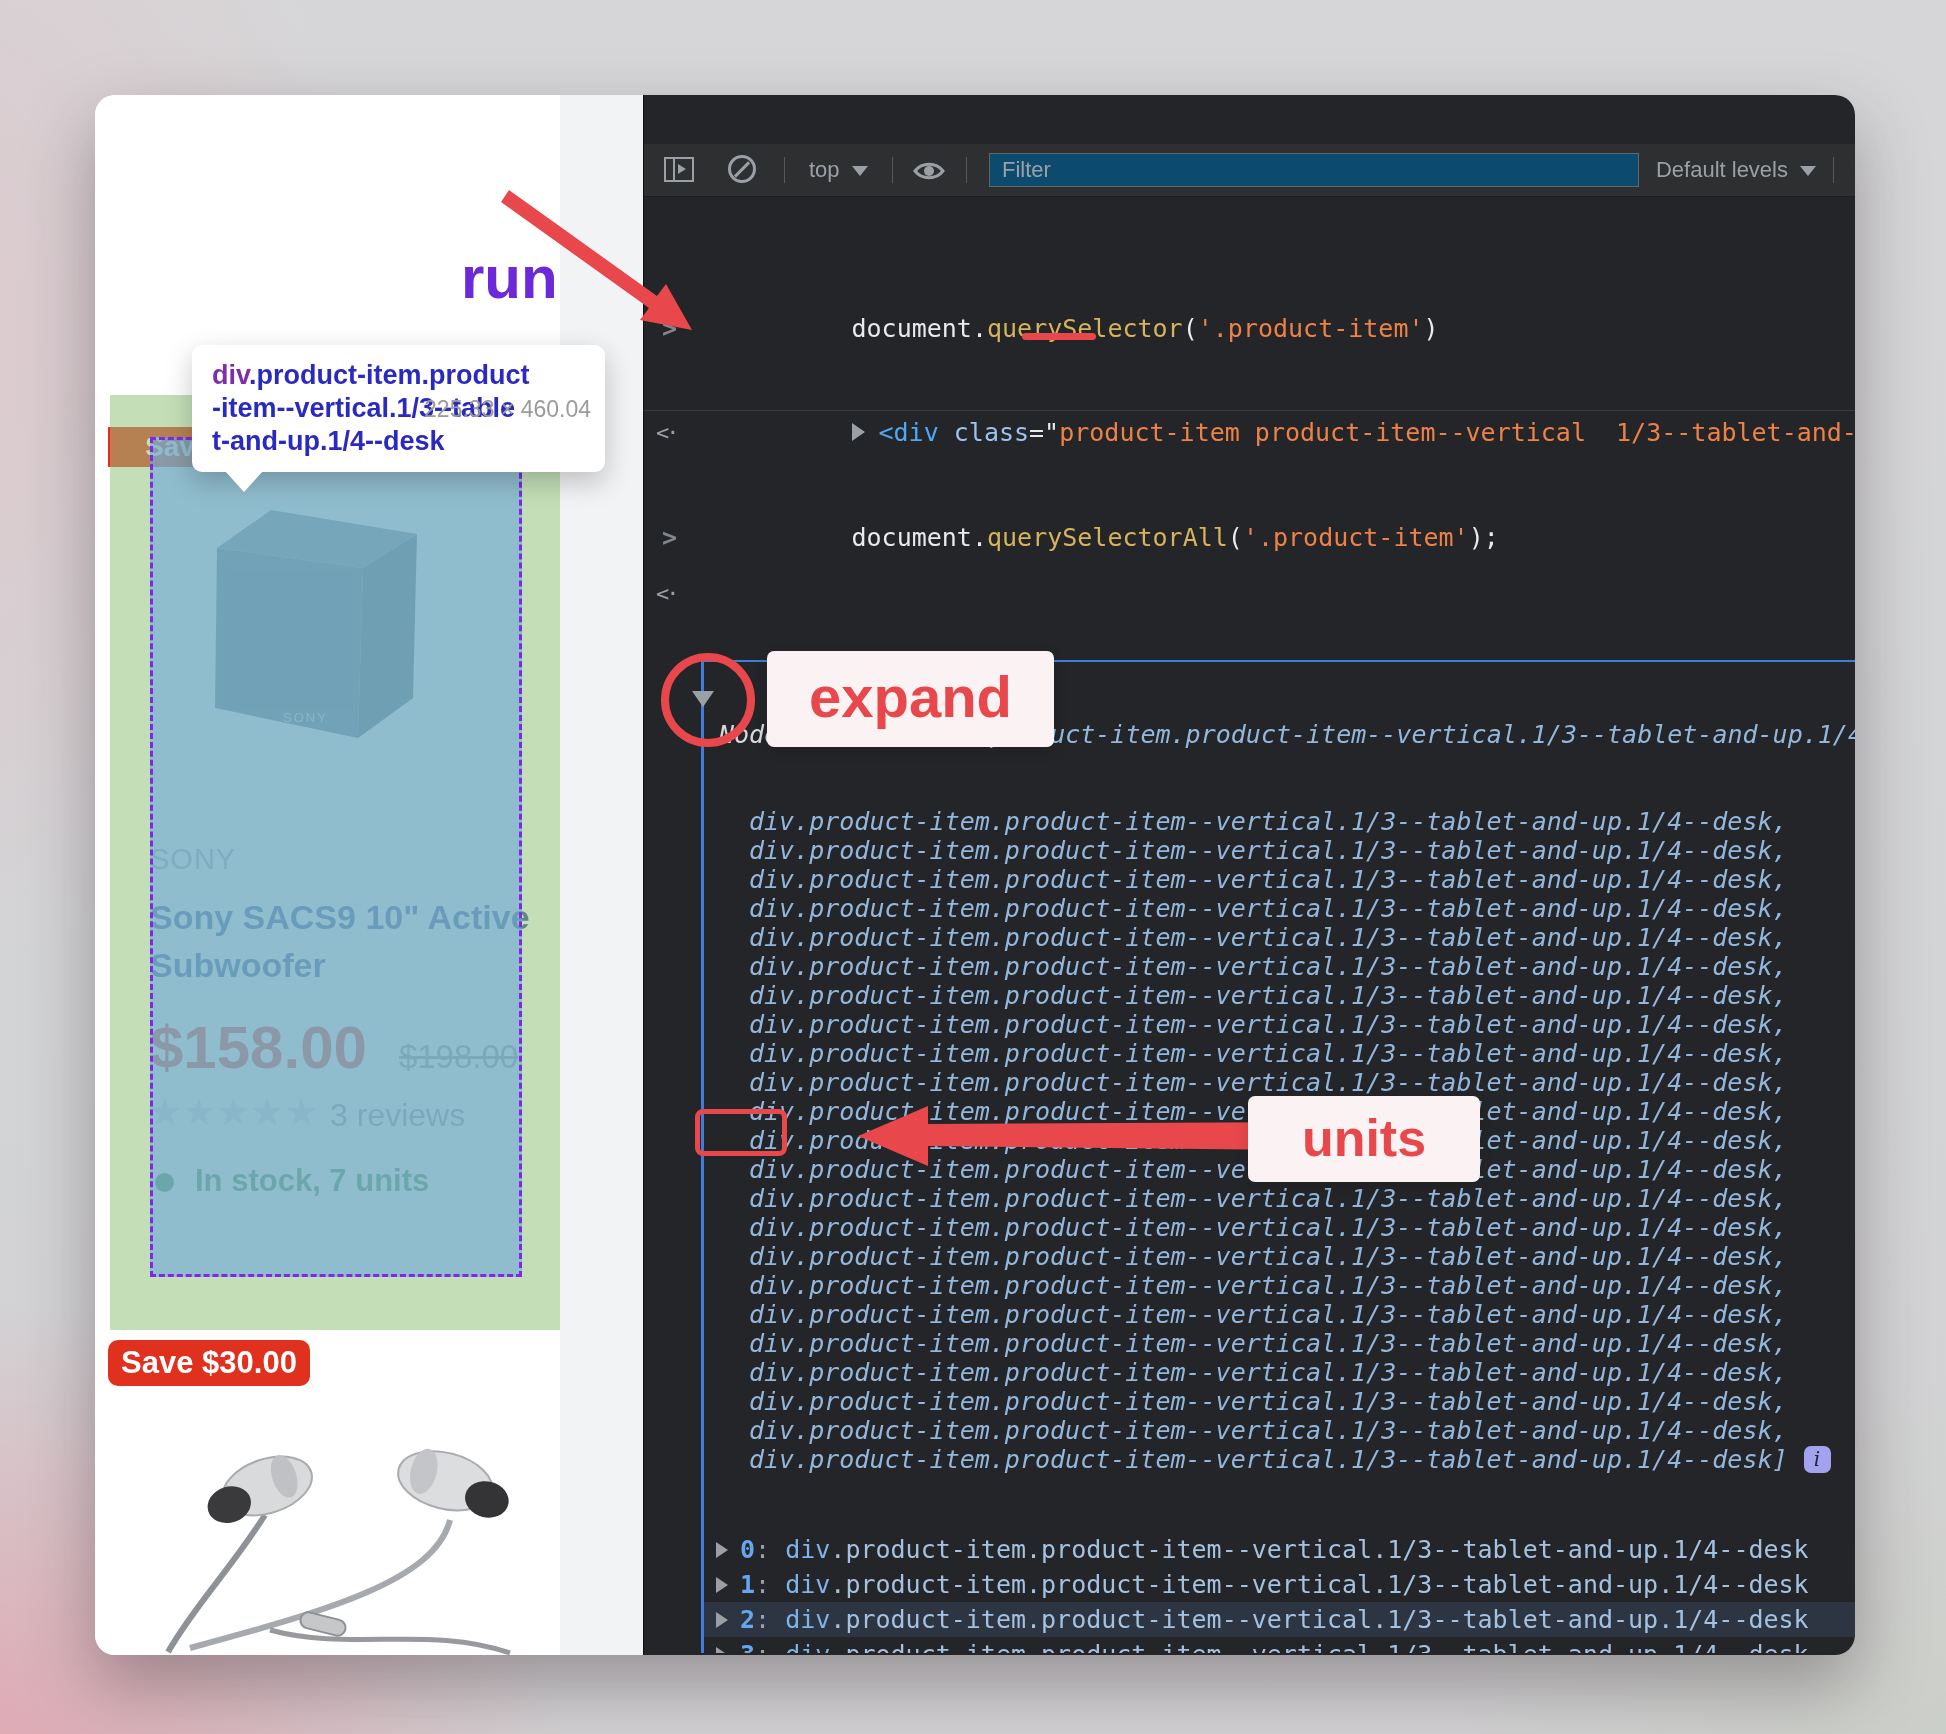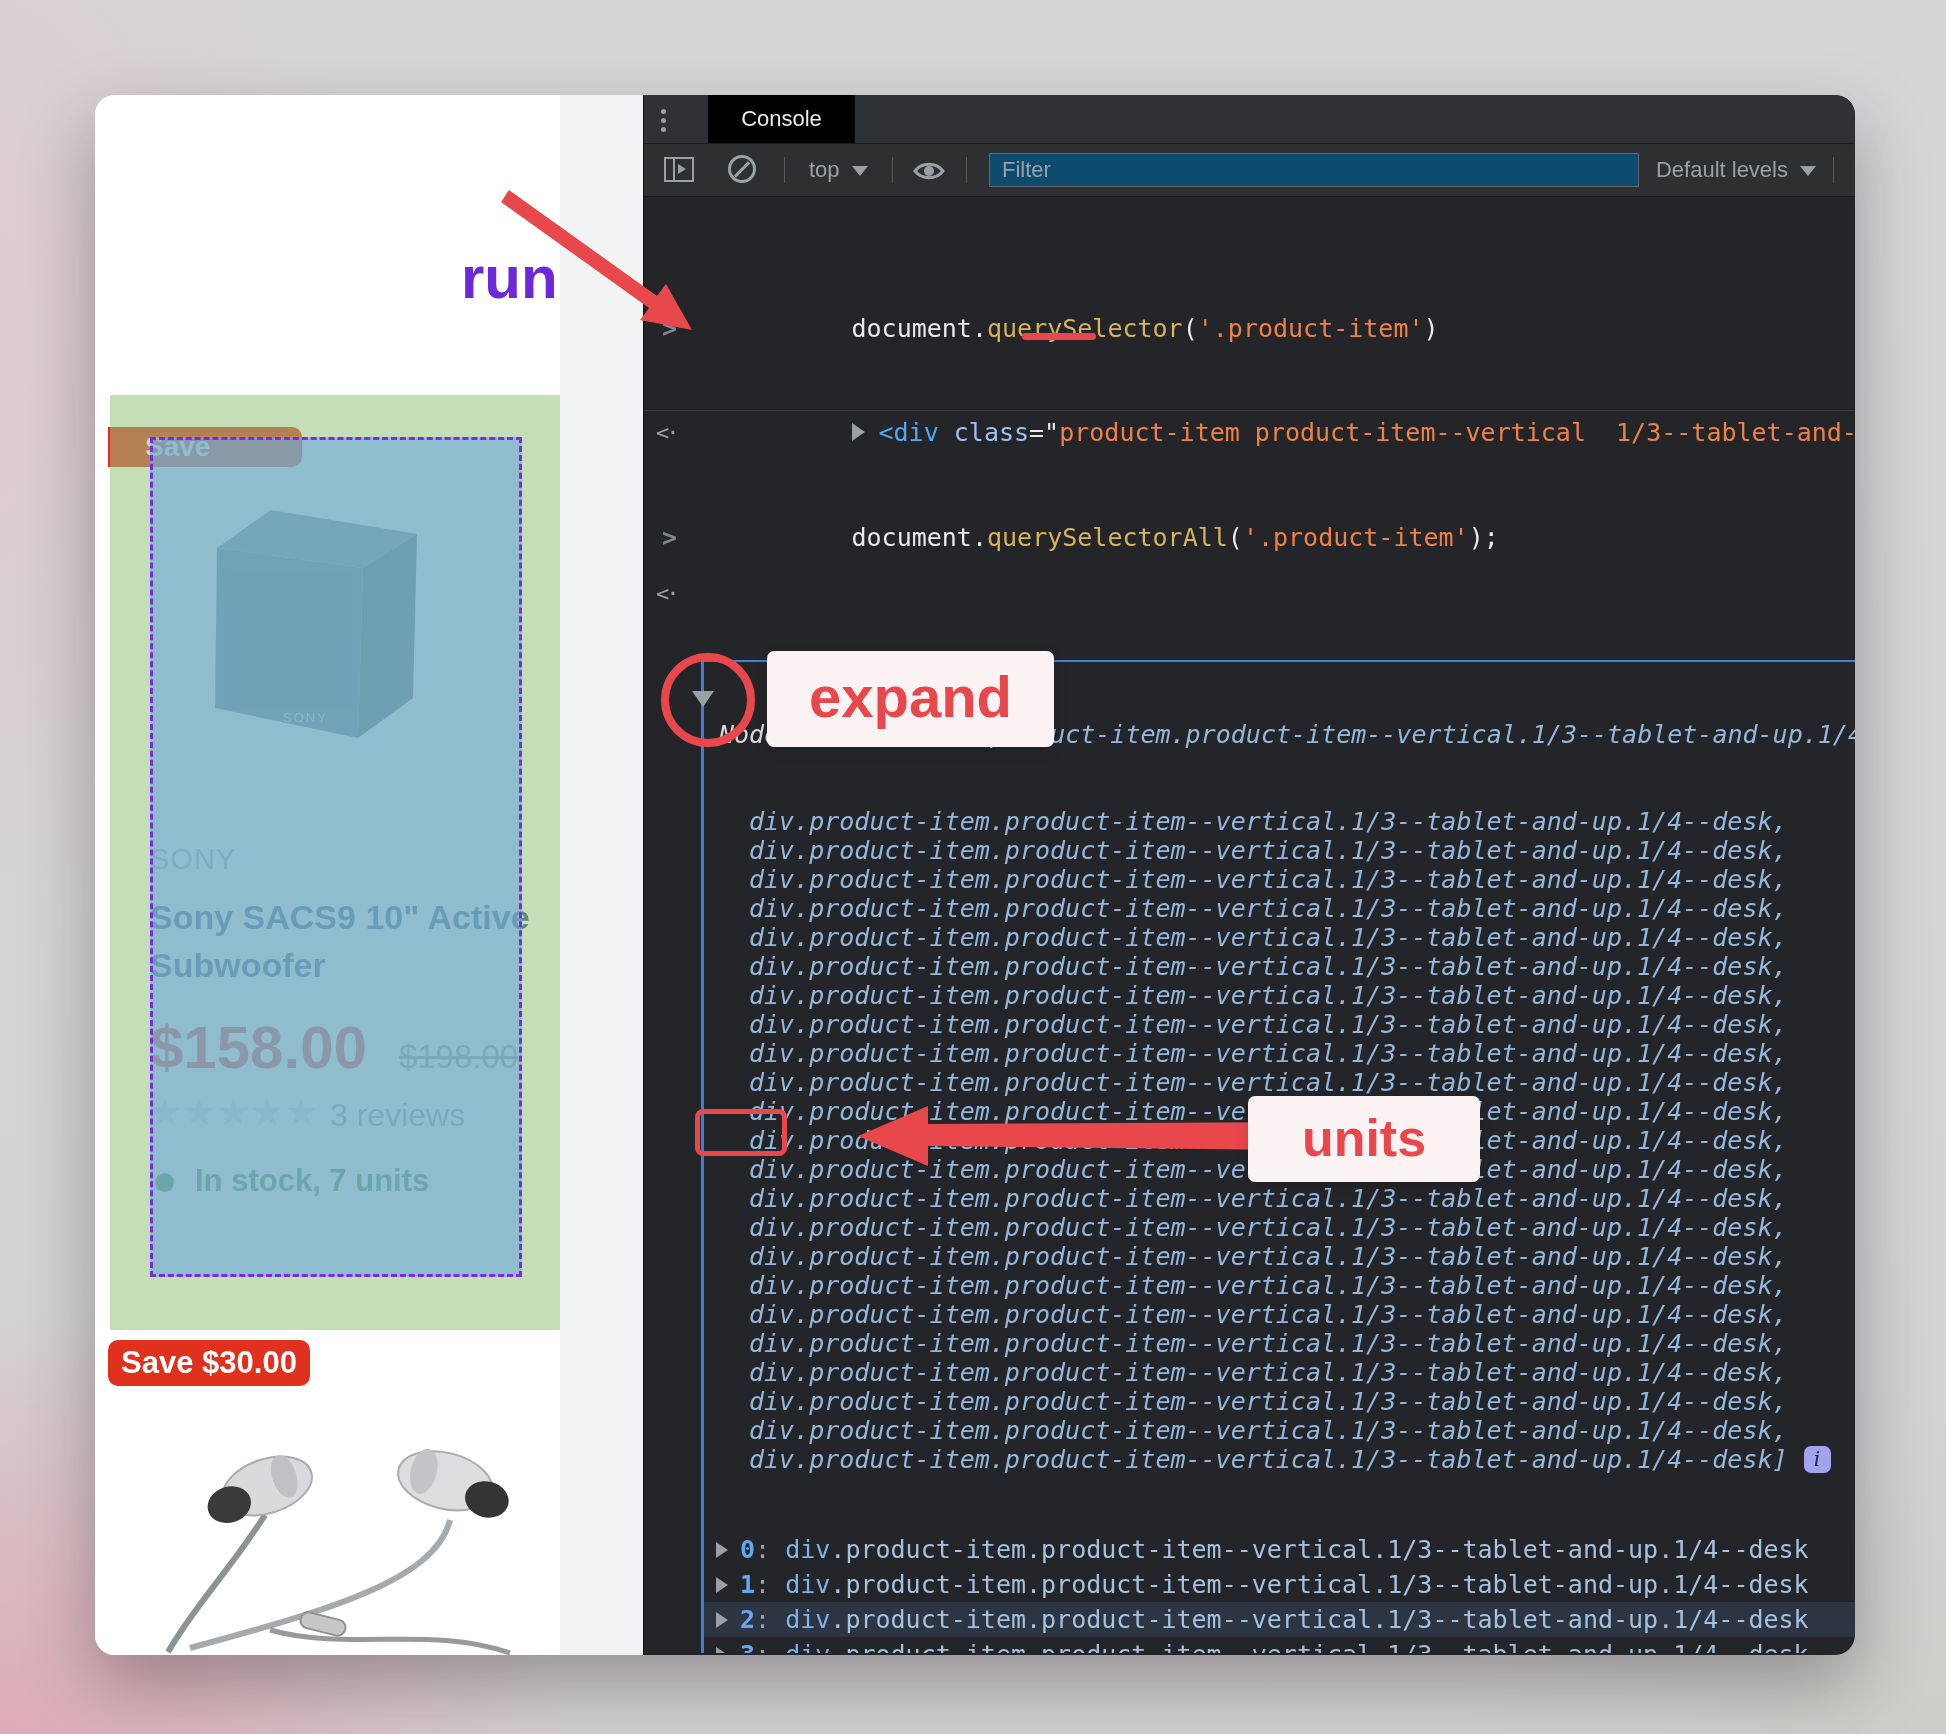--- a/index.html
+++ b/index.html
@@ -137,31 +137,30 @@
           <ellipse cx="295" cy="62" rx="48" ry="28" fill="#dcdddf" stroke="#a9abaf" stroke-width="2"></ellipse>
           <ellipse cx="340" cy="70" rx="22" ry="18" fill="#343436"></ellipse>
           <ellipse cx="272" cy="58" rx="13" ry="23" fill="#c3c5c8"></ellipse>
         </g>
       </svg>
 
       <div class="overlay ov-green"></div>
       <div class="overlay ov-blue"></div>
     </div>
 
+    <div class="tooltip">
+      <span class="tag">div</span><span>.product-item.product</span><br>
+      <span>-item--vertical.1/3--table</span><br>
+      <span>t-and-up.1/4--desk</span>
+      <span class="dims">225.33 × 460.04</span>
+      <i class="pointer"></i>
+    </div>
     <div class="run-label">run</div>
 
     <div class="devtools">
-      <div class="tabbar">
-        <div class="kebab">
-            <i></i>
-            <i></i>
-            <i></i>
-          </div>
-        <div class="tab">Console</div>
-      </div>
       <div class="toolbar">
         <div class="icon-sidebar">
             <i></i>
             <u></u>
           </div>
         <div class="icon-clear">
             <i></i>
           </div>
         <div class="tb-sep" style="left:140px"></div>
         <div class="tb-text" style="left:165px"><span>top</span><span class="chev-down"></span></div>

